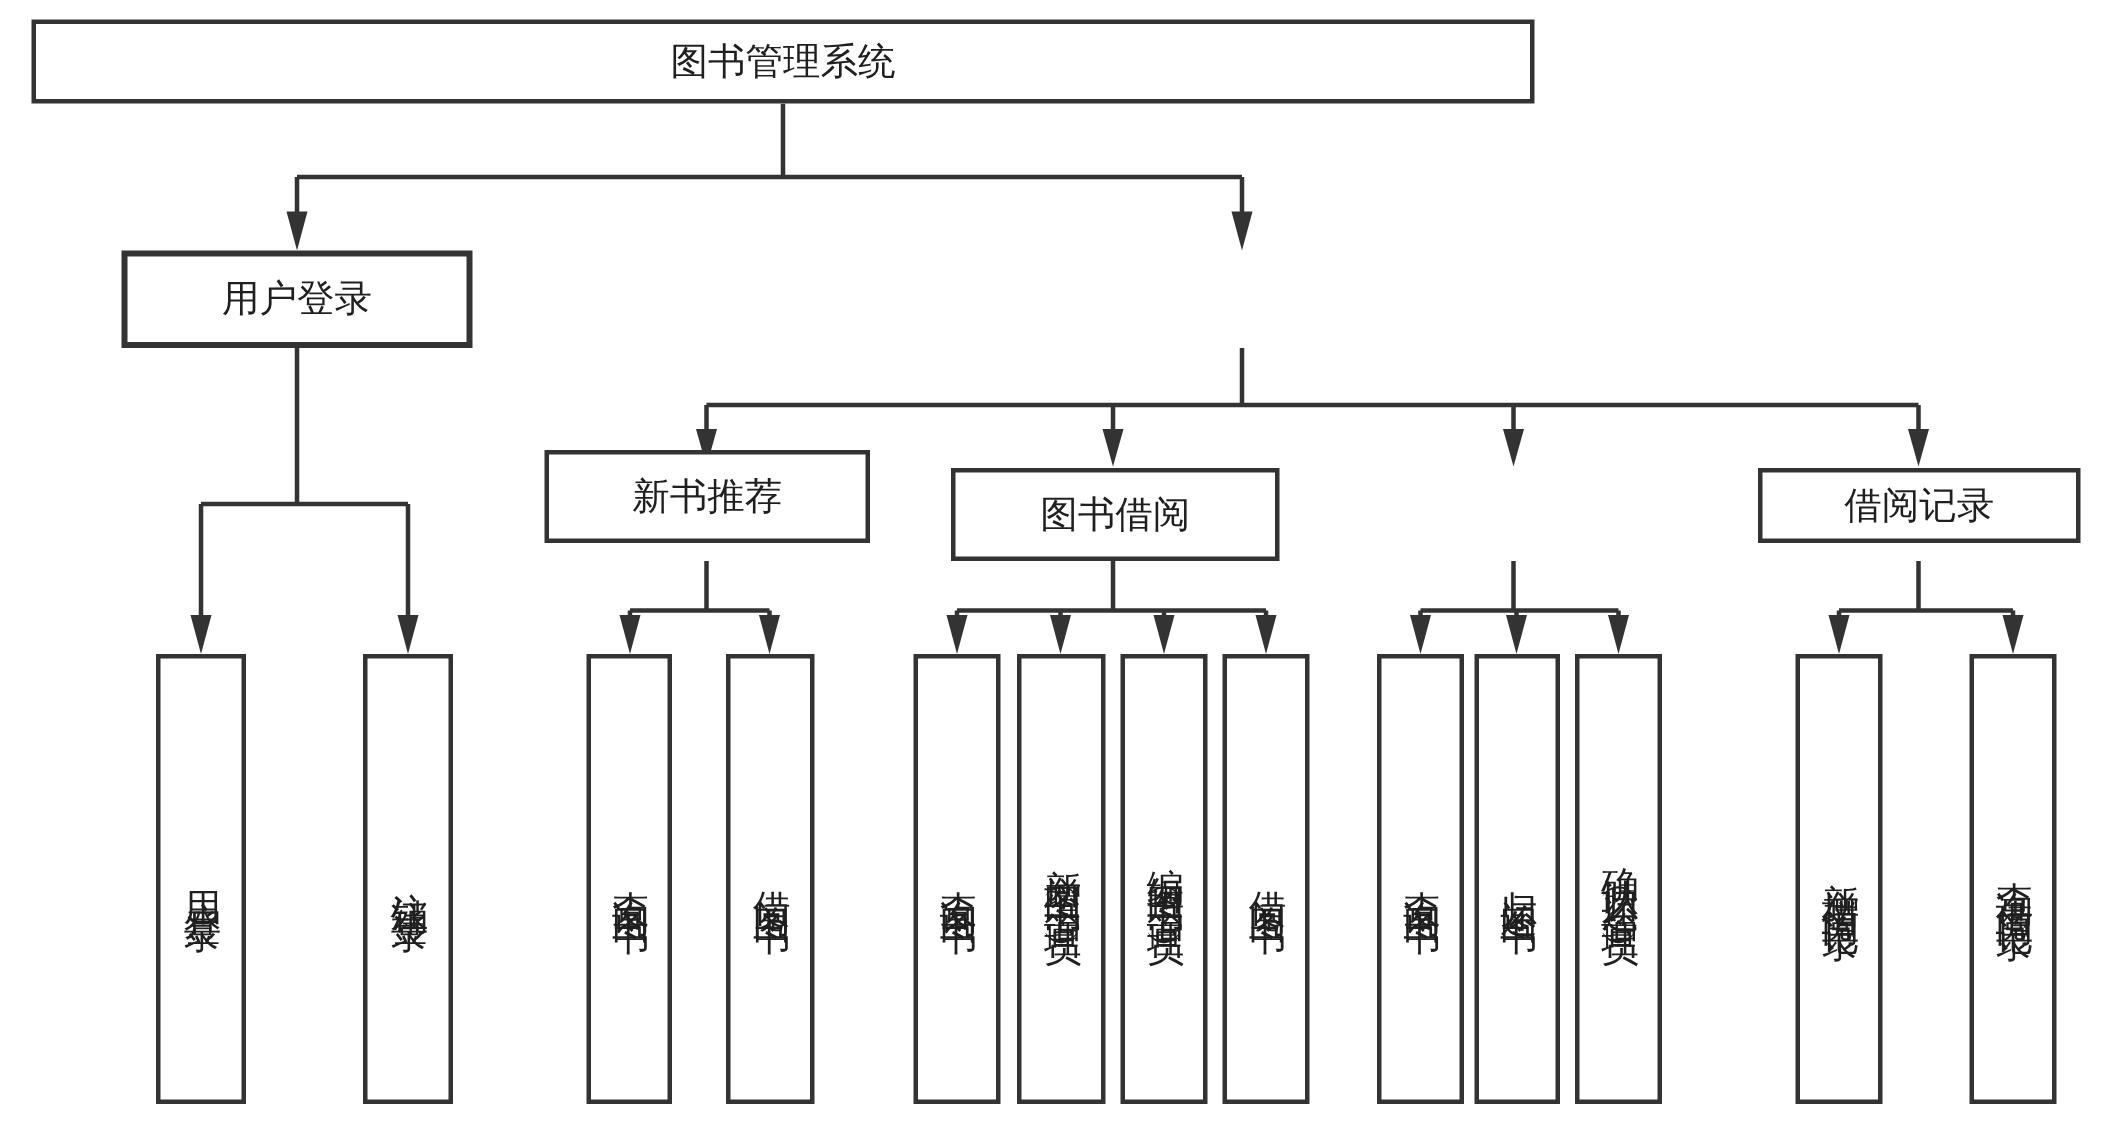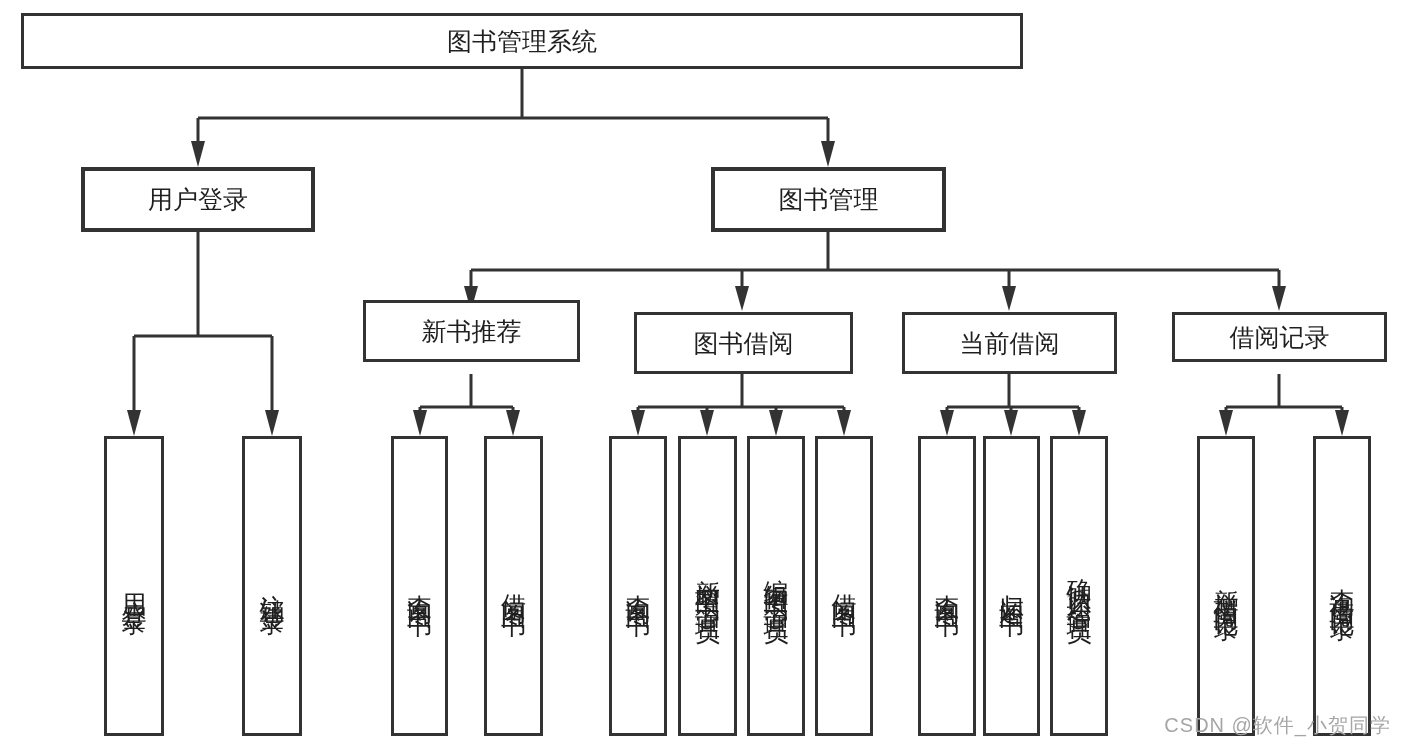--- a/index.html
+++ b/index.html
@@ -78,40 +78,37 @@
       <polygon points="1004,410 1018,410 1011,436"></polygon>
       <polygon points="1072,410 1086,410 1079,436"></polygon>
       <polygon points="1219,410 1233,410 1226,436"></polygon>
       <polygon points="1335,410 1349,410 1342,436"></polygon>
     </g>
   </svg>
 
   <div class="node" style="left:21px; top:13px; width:1002px; height:56px;">图书管理系统</div>
 
   <div class="node node-l1" style="left:81px; top:167px; width:234px; height:65px;">用户登录</div>
-  <div class="node node-l1" style="left:711px; top:167px; width:235px; height:65px;">图书管理</div>
 
   <div class="node" style="left:363px; top:300px; width:217px; height:62px;">新书推荐</div>
   <div class="node" style="left:634px; top:312px; width:219px; height:62px;">图书借阅</div>
-  <div class="node" style="left:902px; top:312px; width:215px; height:62px;">当前借阅</div>
   <div class="node" style="left:1172px; top:312px; width:215px; height:50px;">借阅记录</div>
 
   <div class="node node-v" style="left:104px; top:436px; width:60px; height:300px;">用户登录</div>
   <div class="node node-v" style="left:242px; top:436px; width:60px; height:300px;">注销登录</div>
 
   <div class="node node-v" style="left:391px; top:436px; width:57px; height:300px;">查询图书</div>
   <div class="node node-v" style="left:484px; top:436px; width:59px; height:300px;">借阅图书</div>
 
   <div class="node node-v" style="left:609px; top:436px; width:58px; height:300px;">查询图书</div>
   <div class="node node-v" style="left:678px; top:436px; width:59px; height:300px;">新增图书（管理员）</div>
   <div class="node node-v" style="left:747px; top:436px; width:58px; height:300px;">编辑图书（管理员）</div>
   <div class="node node-v" style="left:815px; top:436px; width:58px; height:300px;">借阅图书</div>
 
   <div class="node node-v" style="left:918px; top:436px; width:58px; height:300px;">查询图书</div>
   <div class="node node-v" style="left:983px; top:436px; width:57px; height:300px;">归还图书</div>
   <div class="node node-v" style="left:1050px; top:436px; width:58px; height:300px;">确认归还（管理员）</div>
 
   <div class="node node-v" style="left:1197px; top:436px; width:58px; height:300px;">新增借阅记录</div>
   <div class="node node-v" style="left:1313px; top:436px; width:58px; height:300px;">查询借阅记录</div>
 
-  <div class="watermark">CSDN @软件_小贺同学</div>
 
 </div>
 
 </body></html>

